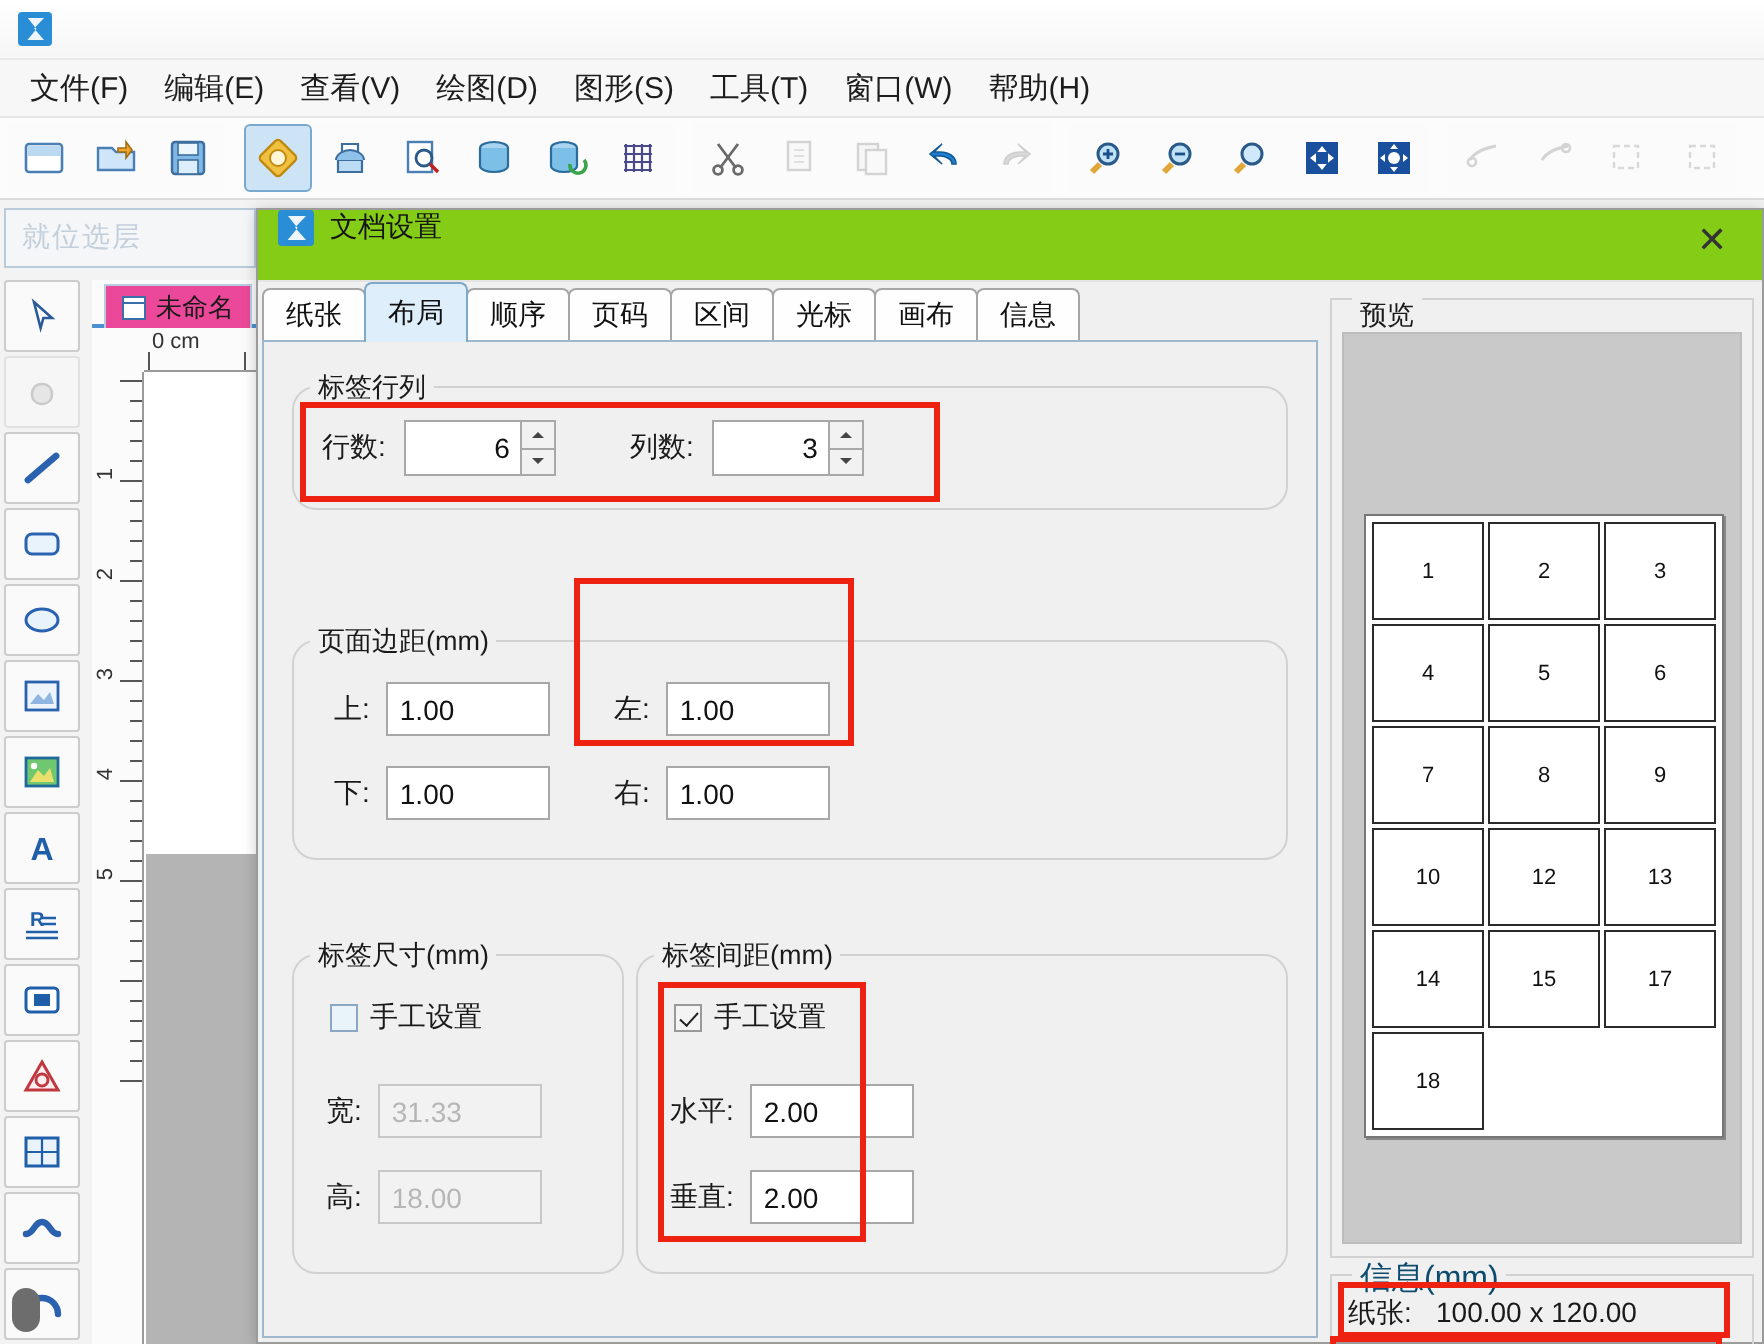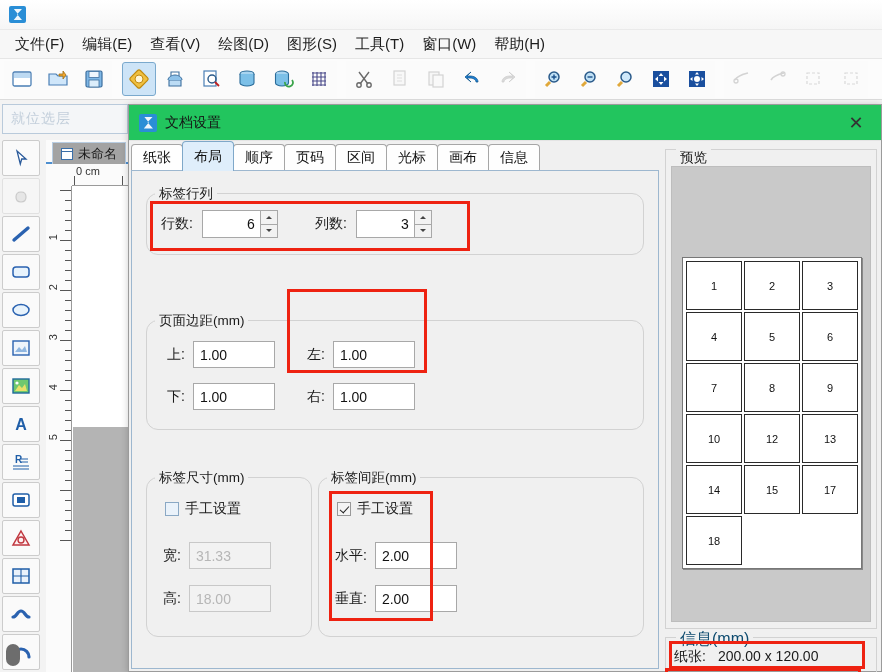--- a/index.html
+++ b/index.html
@@ -78,21 +78,21 @@
   .ptool.dim { opacity: .45; }
 
   
   .doctab-strip {
     position: absolute; left: 46px; top: 140px; width: 836px; height: 24px;
     background: #fbfbfb; border-bottom: 2px solid #4d8fd0; z-index: 1;
   }
   .doctab {
     position: absolute; left: 6px; top: 2px; height: 22px;
     display: flex; align-items: center; gap: 5px; padding: 0 8px;
-    background: #a3a3a3; border: 1px solid #b8cde2; border-bottom: none;
+    background: #ec4899; border: 1px solid #b8cde2; border-bottom: none;
     font-size: 13px; color: #1a1a1a; white-space: nowrap; cursor: pointer;
   }
   .doctab .pg {
     width: 12px; height: 12px; border: 1.4px solid #3b6fa8; background: #fff;
     position: relative;
   }
   .doctab .pg:before{
     content:""; position:absolute; left:0; top:2px; right:0; height:1.4px; background:#3b6fa8;
   }
 
@@ -146,21 +146,21 @@
     font-size: 14px; color: #c3cfdb; letter-spacing: 1px;
   }
 
   
   .dialog {
     position: absolute; left: 128px; top: 104px; width: 754px; height: 568px;
     background: #f0f0f0; border: 1px solid #9b9b9b;
     box-shadow: 0 1px 7px rgba(0,0,0,.20); z-index: 10;
   }
   .dlg-title {
-    height: 36px; background: #22c55e; display: flex; align-items: center;
+    height: 36px; background: #84cc16; display: flex; align-items: flex-start;
     padding: 0 8px 0 10px; border-bottom: 1px solid #e4e4e4;
   }
   .dlg-ico {
     width: 18px; height: 18px; border-radius: 2px; background: #2a8ed6;
     position: relative; margin-right: 8px; flex: 0 0 auto;
   }
   .dlg-ico:after{
     content:""; position:absolute; left:4px; top:3px;
     width:10px; height:12px; background:#fff;
     clip-path: polygon(10% 0%, 100% 0%, 45% 48%, 100% 100%, 8% 100%, 58% 50%);
@@ -749,21 +749,21 @@
               <div class="pv-cell">17</div>
               <div class="pv-cell">18</div>
             </div>
           </div>
         </div>
       </div>
 
       <div class="info-box">
         <span class="info-label">信息(mm)</span>
         <span class="info-line" style="top:10px;">纸张:</span>
-        <span class="info-line" style="top:10px; left:52px;">200.00 x 120.00</span>
+        <span class="info-line" style="top:10px; left:52px;">100.00 x 120.00</span>
 
       </div>
 
       <div class="hl" style="left:8px; top:500px; width:196px; height:28px;"></div>
       <div class="hl" style="left:4px; top:527px; width:196px; height:28px;"></div>
     </div>
   </div>
 
 </div>
 

